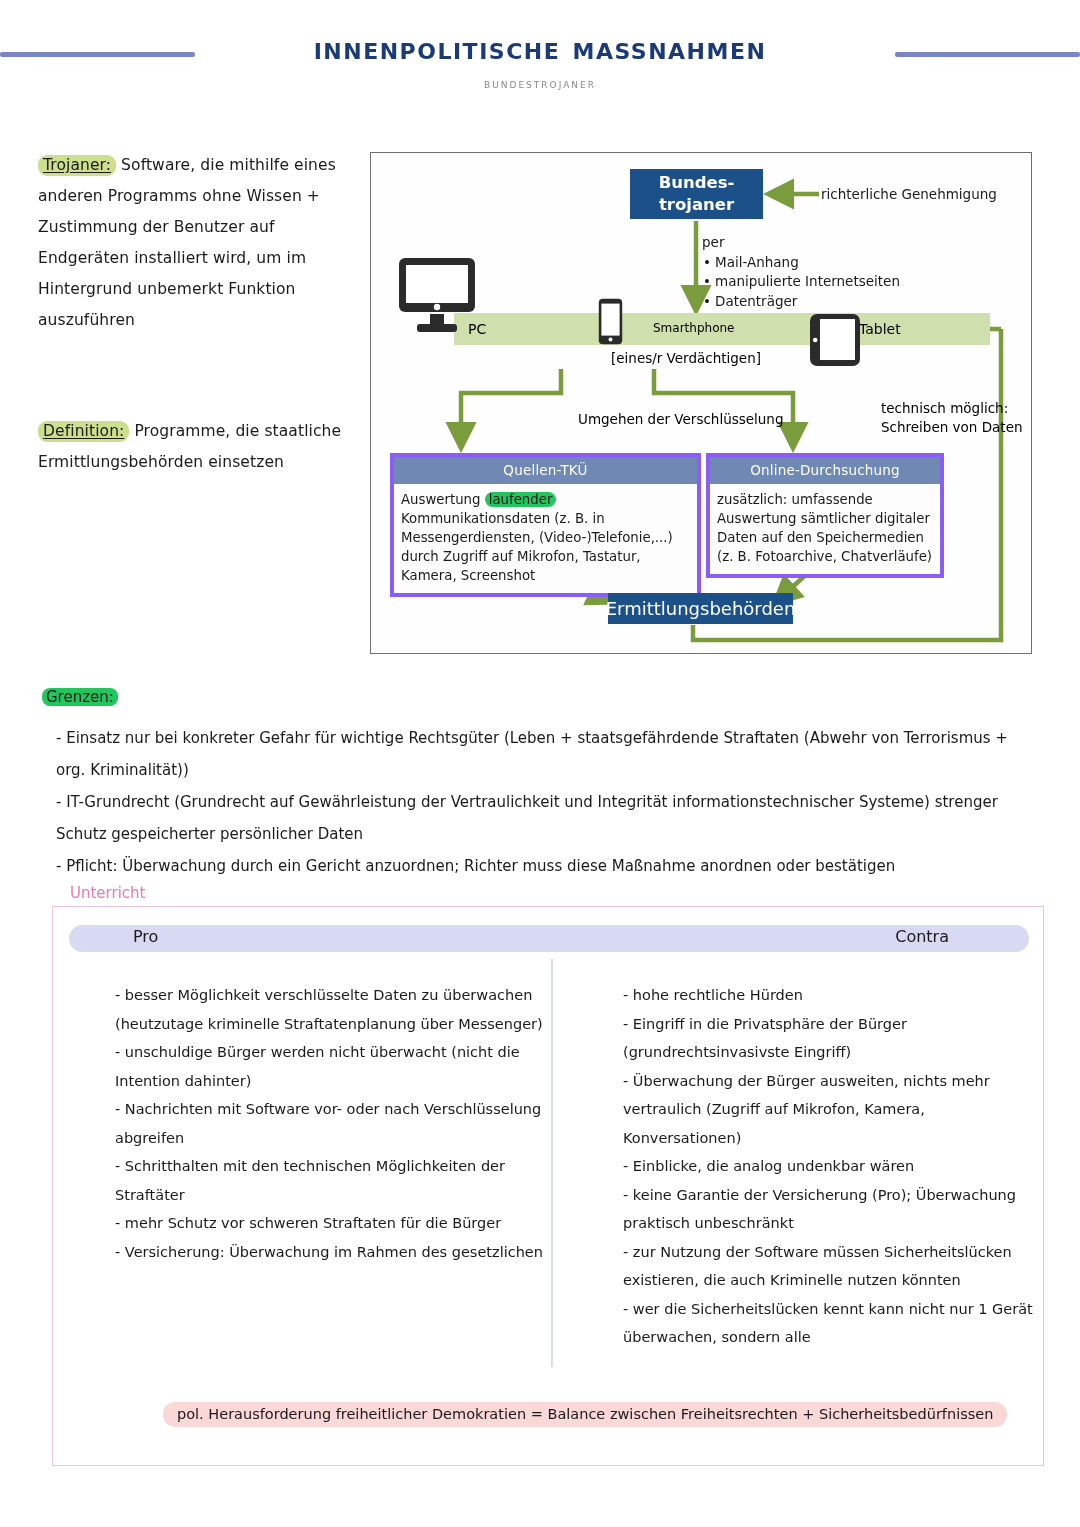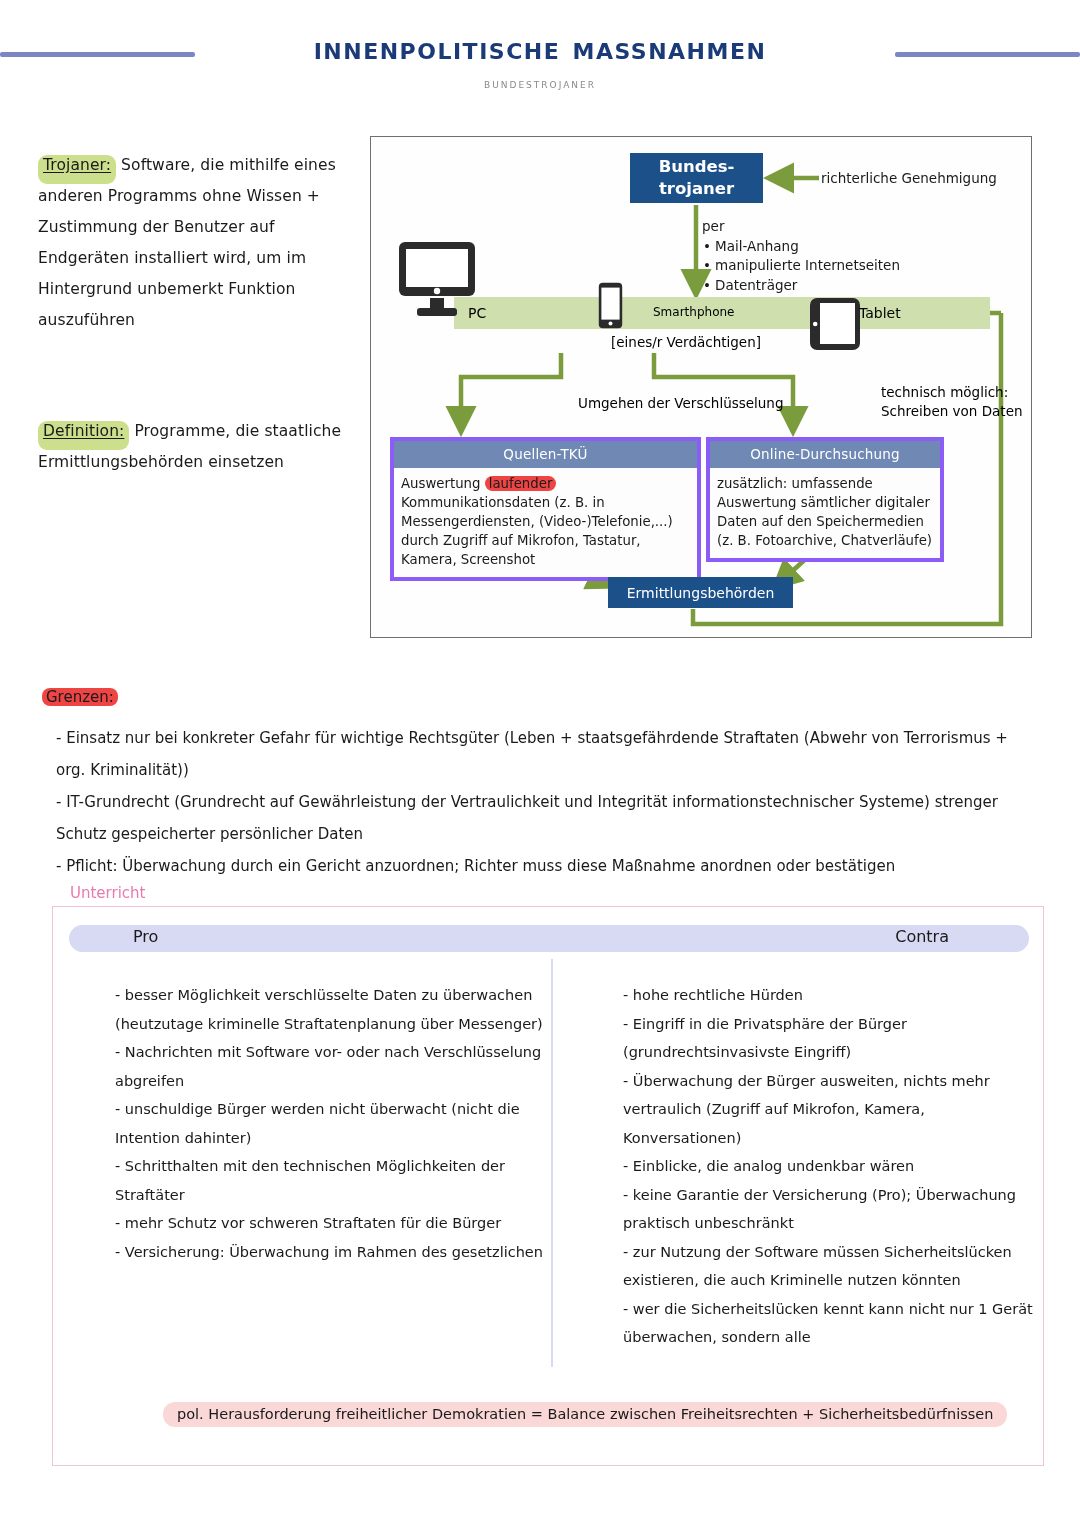--- a/index.html
+++ b/index.html
@@ -38,28 +38,28 @@
     text-transform:lowercase;
   }
 
   
   .hand { font-family:"DejaVu Sans", sans-serif; color:#1a1a1a; }
 
   
   .notes { position:absolute; left:38px; top:150px; width:325px; }
   .note-block { margin-bottom:38px; font-size:15.5px; line-height:31px; letter-spacing:.1px; }
   .hl-green {
-    background:#ccdf8c; border-radius:9px; padding:1px 5px 10px 5px;
+    background:#ccdf8c; border-radius:9px; padding:1px 5px 2px 5px;
     text-decoration:underline; text-underline-offset:2px;
   }
-  .hl-green-plain { background:#ef4444; border-radius:8px; padding:0 4px; }
+  .hl-green-plain { background:#22c55e; border-radius:8px; padding:0 4px; }
 
   
   .diagram {
-    position:absolute; left:370px; top:136px;
+    position:absolute; left:370px; top:152px;
     width:662px; height:502px;
     border:1.5px solid #6f6f6f;
     background:#fefefe;
   }
   .dg { position:absolute; font-family:"DejaVu Sans", sans-serif; }
 
   .box-trojaner {
     left:259px; top:16px; width:133px; height:50px;
     background:#1c5089; color:#ffffff;
     font-weight:bold; font-size:16.5px; line-height:22px;
@@ -95,21 +95,21 @@
     background:#6f88b4; color:#ffffff; font-size:13.5px;
     text-align:center; padding:5px 0 6px 0; letter-spacing:.2px;
   }
   .panel-body { font-size:13.3px; line-height:19px; padding:6px 7px 8px 7px; color:#1a1a1a; }
   .panel-left  { left:19px;  top:300px; width:311px; }
   .panel-right { left:335px; top:300px; width:238px; }
 
   .box-ermittlung {
     left:237px; top:440px; width:185px; height:31px;
     background:#1c5089; color:#ffffff;
-    font-size:14px; display:flex; align-items:center; justify-content:center;
+    font-size:18px; display:flex; align-items:center; justify-content:center;
   }
 
   svg.arrows { position:absolute; left:0; top:0; width:662px; height:502px; pointer-events:none; }
 
   
   .grenzen-label { position:absolute; left:42px; top:688px; font-size:15px; }
   .grenzen-body {
     position:absolute; left:56px; top:722px; width:960px;
     font-size:15px; line-height:32px;
   }
@@ -266,22 +266,22 @@
 <div class="unterricht-label hand">Unterricht</div>
 
 <div class="pc-box">
   <div class="pill pill-pro"></div>
   <div class="pill-label-pro hand">Pro</div>
   <div class="pill-label-contra hand">Contra</div>
   <div class="divider"></div>
 
   <div class="col col-pro hand">
     <div>- besser Möglichkeit verschlüsselte Daten zu überwachen (heutzutage kriminelle Straftatenplanung über Messenger)</div>
+    <div>- unschuldige Bürger werden nicht überwacht (nicht die Intention dahinter)</div>
     <div>- Nachrichten mit Software vor- oder nach Verschlüsselung abgreifen</div>
-    <div>- unschuldige Bürger werden nicht überwacht (nicht die Intention dahinter)</div>
     <div>- Schritthalten mit den technischen Möglichkeiten der Straftäter</div>
     <div>- mehr Schutz vor schweren Straftaten für die Bürger</div>
     <div>- Versicherung: Überwachung im Rahmen des gesetzlichen</div>
   </div>
 
   <div class="col col-contra hand">
     <div>- hohe rechtliche Hürden</div>
     <div>- Eingriff in die Privatsphäre der Bürger (grundrechtsinvasivste Eingriff)</div>
     <div>- Überwachung der Bürger ausweiten, nichts mehr vertraulich (Zugriff auf Mikrofon, Kamera, Konversationen)</div>
     <div>- Einblicke, die analog undenkbar wären</div>

